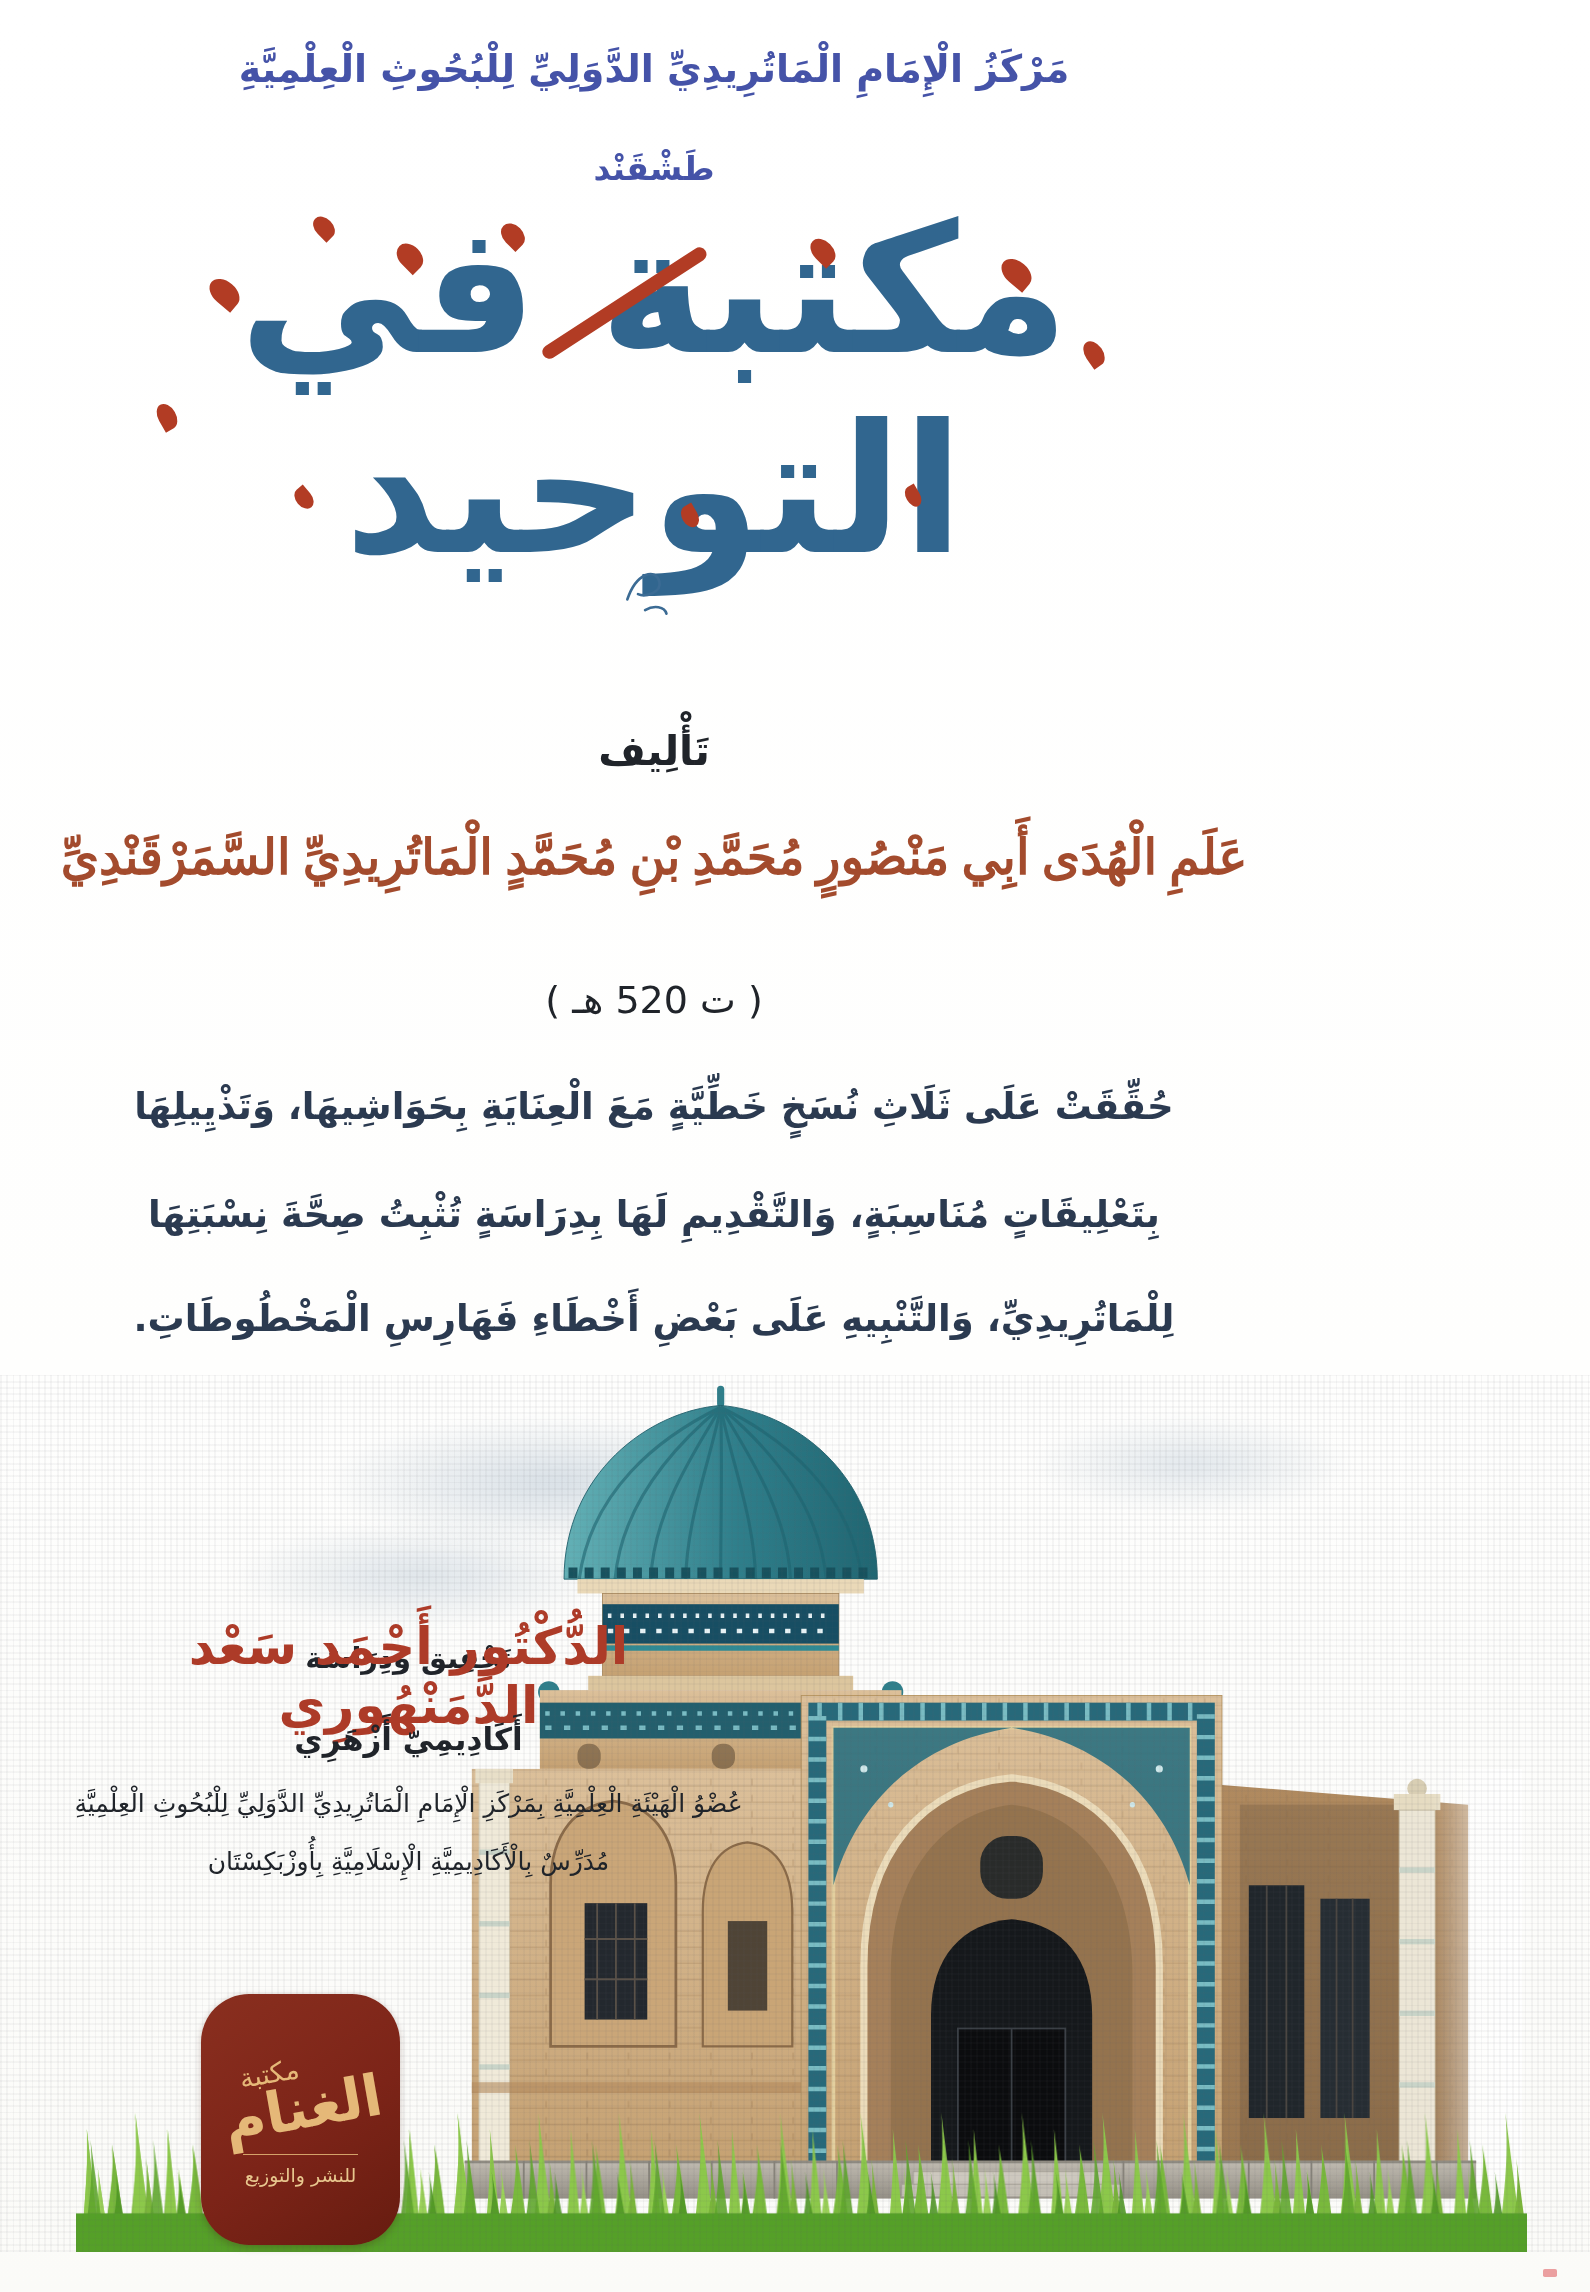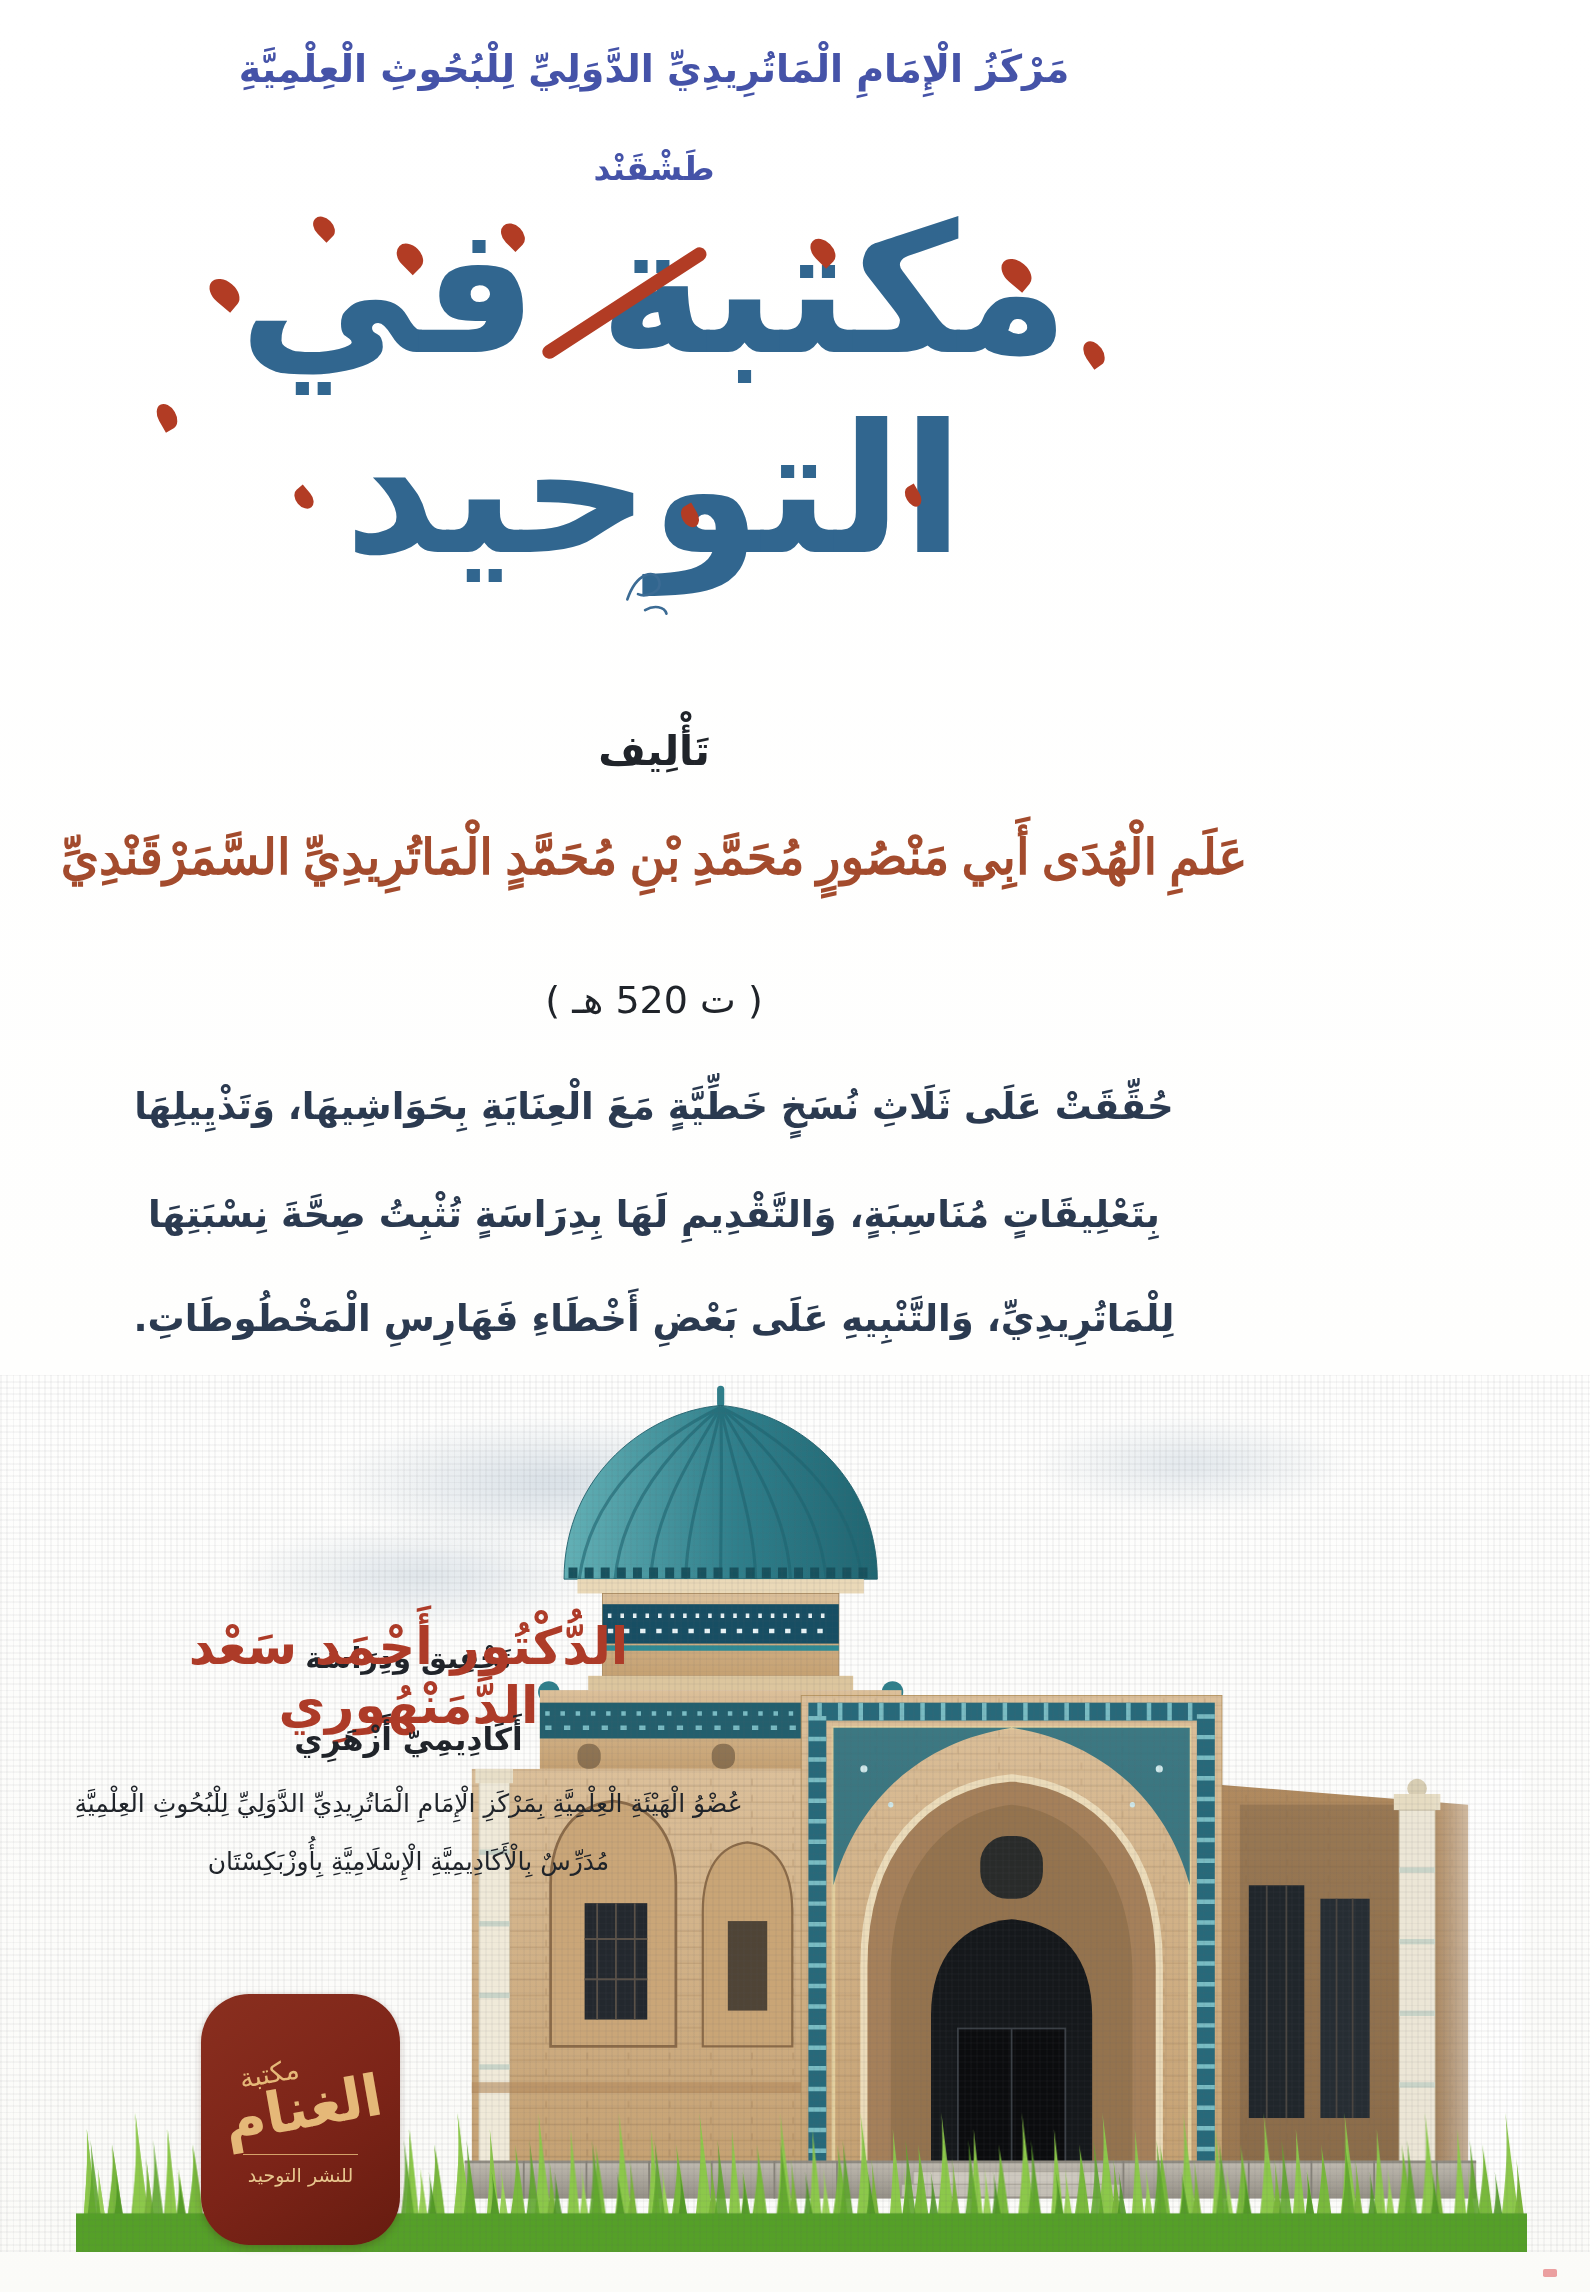--- a/index.html
+++ b/index.html
@@ -286,18 +286,18 @@
     <div class="cred2">عُضْوُ الْهَيْئَةِ الْعِلْمِيَّةِ بِمَرْكَزِ الْإِمَامِ الْمَاتُرِيدِيِّ الدَّوَلِيِّ لِلْبُحُوثِ الْعِلْمِيَّةِ</div>
     <div class="cred3">مُدَرِّسٌ بِالْأَكَادِيمِيَّةِ الْإِسْلَامِيَّةِ بِأُوزْبَكِسْتَان</div>
   </div>
 
   <div class="logo">
     <div class="name">
       <span class="nm-top">مكتبة</span>
       <span class="nm-main">الغنام</span>
     </div>
     <div class="div"></div>
-    <div class="tag">للنشر التوحيد</div>
+    <div class="tag">للنشر والتوزيع</div>
   </div>
 
   <div class="artifact"></div>
 </div>
 
 
 </body></html>

